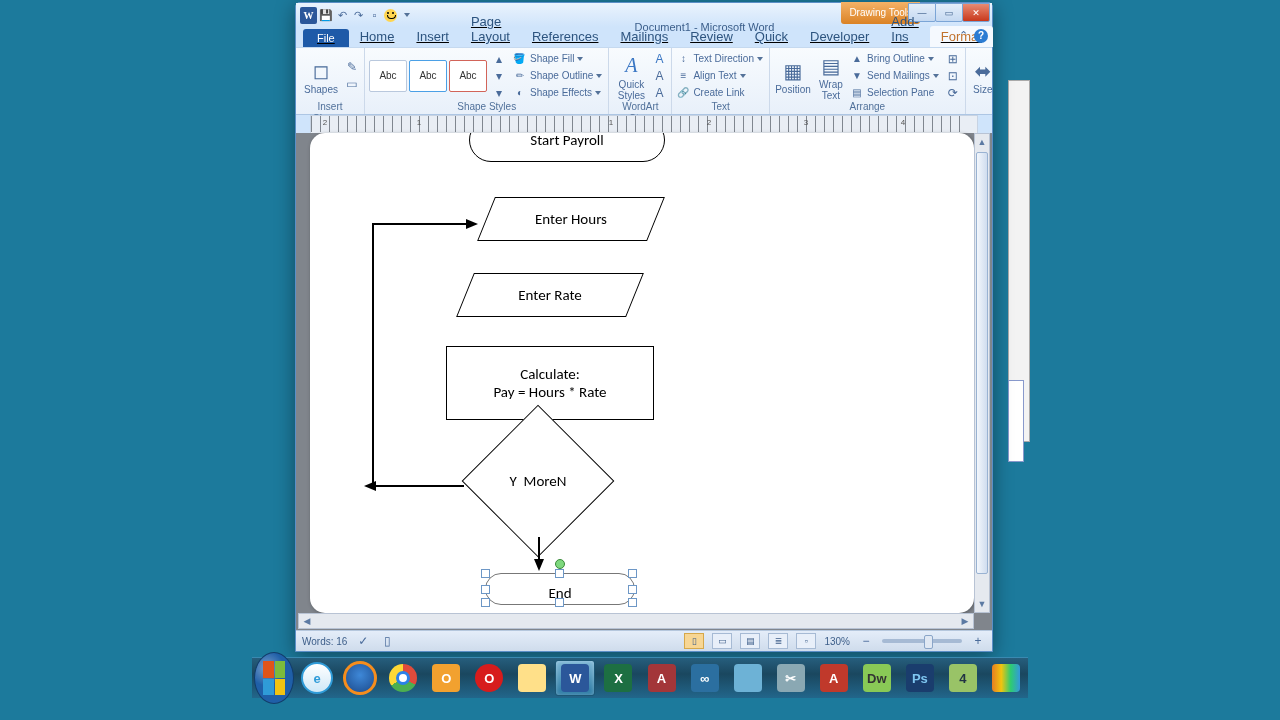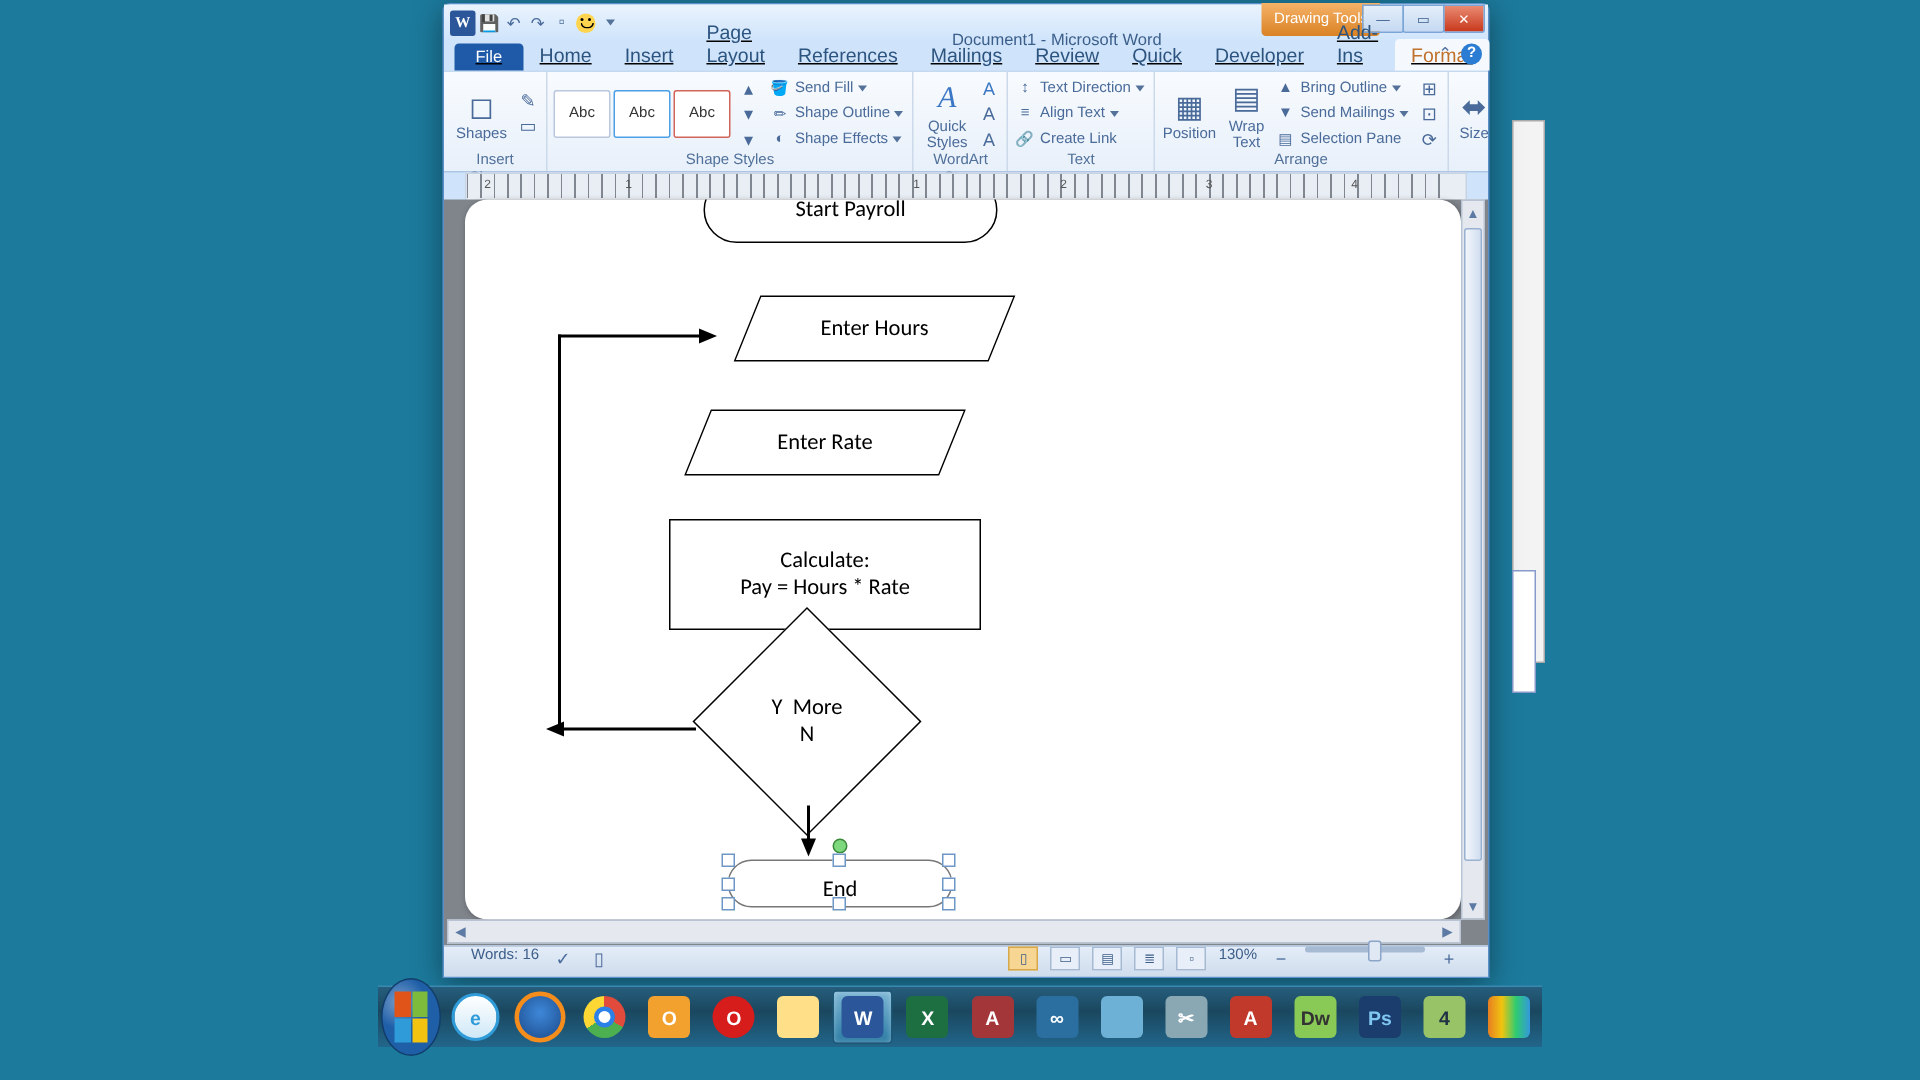--- a/index.html
+++ b/index.html
@@ -65,34 +65,34 @@
 
   
   .fc { position:absolute; font:15px "Calibri","Segoe UI"; color:#000; text-align:center; }
   .terminator { border:1.5px solid #000; border-radius:22px; display:flex;align-items:center;justify-content:center; }
   .parallelo { width:170px; height:44px; }
   .parallelo .shape { position:absolute; inset:0; border:1.5px solid #000; transform:skewX(-22deg); background:#fff; }
   .parallelo .txt { position:relative; line-height:44px; }
   .rect { border:1.5px solid #000; background:#fff; display:flex; flex-direction:column; align-items:center; justify-content:center; padding:6px 8px;}
   .diamond { width:152px; height:112px; }
   .diamond .shape { position:absolute; left:50%; top:50%; width:106px; height:106px; border:1.5px solid #000; background:#fff; transform:translate(-50%,-50%) rotate(45deg); }
-  .diamond .txt { position:absolute; inset:0; display:flex; flex-direction:column; align-items:center; justify-content:center; line-height:18px;}
+  .diamond .txt { position:absolute; inset:0; display:flex; flex-direction:row; align-items:center; justify-content:center; line-height:18px;}
   .arrow { position:absolute; }
   .arrow.line { background:#000; }
   .arrow-head-l { position:absolute; width:0;height:0;border-right:12px solid #000;border-top:5px solid transparent;border-bottom:5px solid transparent; }
   .arrow-head-r { position:absolute; width:0;height:0;border-left:12px solid #000;border-top:5px solid transparent;border-bottom:5px solid transparent; }
   .arrow-head-d { position:absolute; width:0;height:0;border-top:12px solid #000;border-left:5px solid transparent;border-right:5px solid transparent; }
 
   
   .sel { position:absolute; }
   .hndl { position:absolute; width:7px; height:7px; border:1px solid #6d97c6; background:#fff; }
   .rot { position:absolute; width:8px;height:8px;border:1px solid #3a8a3a;background:#7ed87e;border-radius:50%;}
 
   
-  .status { position:absolute; left:0; right:0; bottom:0; height:20px; background:linear-gradient(#e4edf9,#cfdcec); border-top:1px solid #b5c7dd; display:flex; font-size:10px; color:#3d5e89; padding:0 18px; gap:8px;}
+  .status { position:absolute; left:0; right:0; bottom:0; height:20px; background:linear-gradient(#e4edf9,#cfdcec); border-top:1px solid #b5c7dd; display:flex; align-items:center; font-size:10px; color:#3d5e89; padding:0 6px; gap:8px;}
   .status .spacer{flex:1}
   .status .view-btn{width:18px;height:14px;border:1px solid #a6bad4;background:#e8eff9;display:flex;align-items:center;justify-content:center;font-size:9px;cursor:pointer;}
   .status .view-btn.on{background:#f7d694;border-color:#d6a84a;}
   .status .zoom-slider{width:80px;height:4px;background:#a6bad4;position:relative;border-radius:2px;}
   .status .zoom-slider .t{position:absolute;left:42px;top:-4px;width:7px;height:12px;background:#e0e8f3;border:1px solid #8aa5c8;border-radius:2px;}
 
   
   .behind { position:absolute; left:1008px; top:80px; width:20px; height:360px; background:#f3f3f3; border:1px solid #aaa;}
   .behind2 { position:absolute; left:1008px; top:380px; width:14px; height:80px; background:#fff; border:1px solid #8899cc; }
 
@@ -195,21 +195,21 @@
           <div class="shape-style blue">Abc</div>
           <div class="shape-style red">Abc</div>
           <div class="col" style="margin-left:2px">
             <div class="mini">▴</div>
             <div class="mini">▾</div>
             <div class="mini">▾</div>
           </div>
           <div class="col" style="margin-left:4px">
             <div class="mitem">
                 <span class="ic">🪣</span>
-                <span>Send Fill</span> 
+                <span>Shape Fill</span> 
                 <span class="arrow-dn"></span>
               </div>
             <div class="mitem">
                 <span class="ic">✏</span>
                 <span>Shape Outline</span> 
                 <span class="arrow-dn"></span>
               </div>
             <div class="mitem">
                 <span class="ic">◐</span>
                 <span>Shape Effects</span> 
@@ -314,21 +314,21 @@
       </div>
     </div>
 
     <div class="doc-wrap">
       <div class="page">
 
         <div class="fc terminator" style="left:159px; top:-15px; width:194px; height:42px;">
           <span>Start Payroll</span>
         </div>
 
-        <div class="fc parallelo" style="left:188px; top:64px;">
+        <div class="fc parallelo" style="left:176px; top:64px;">
           <div class="shape"></div>
           <div class="txt">Enter Hours</div>
         </div>
 
         <div class="fc parallelo" style="left:155px; top:140px;">
           <div class="shape"></div>
           <div class="txt">Enter Rate</div>
         </div>
 
         <div class="fc rect" style="left:136px; top:213px; width:190px; height:60px;">

